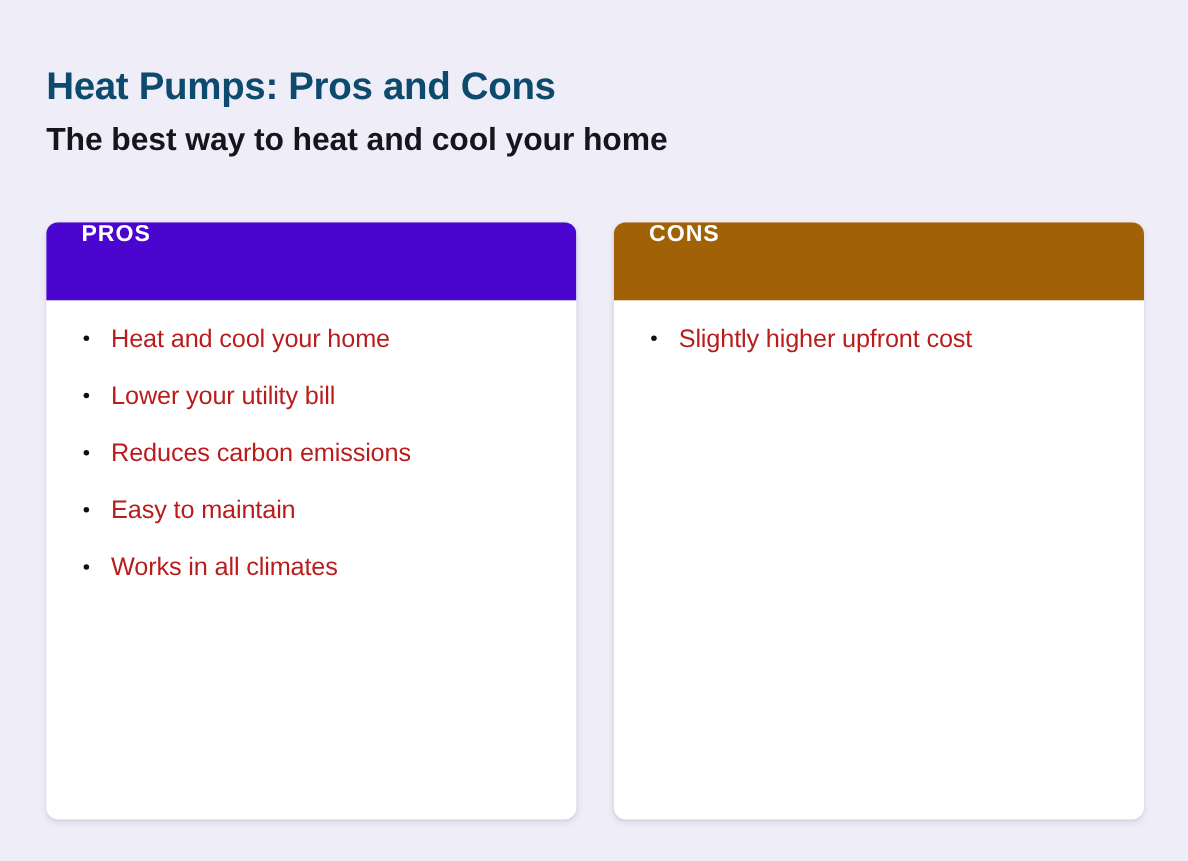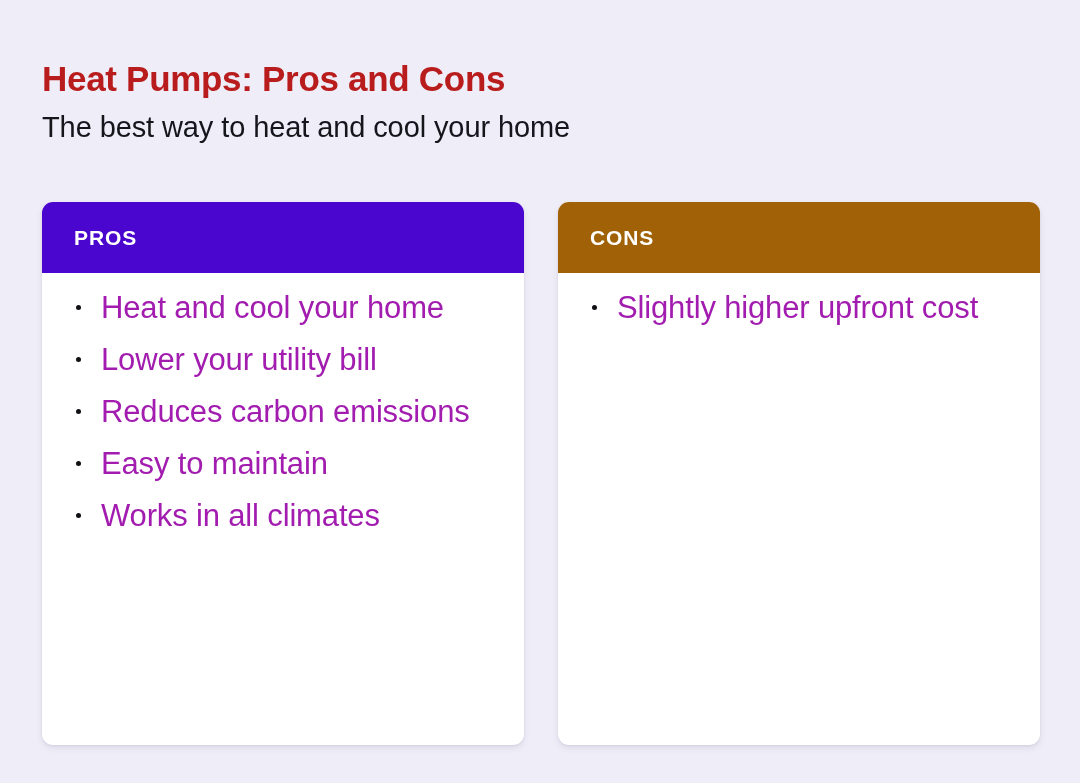--- a/index.html
+++ b/index.html
@@ -26,30 +26,30 @@
   .header-block {
     position: absolute;
     left: 42px;
     top: 58px;
     width: 1000px;
   }
 
   .page-title {
     font-size: 35px;
     font-weight: bold;
-    color: #b91c1c;
+    color: #0c4a6e;
     letter-spacing: -0.3px;
     line-height: 42px;
     margin: 0;
     white-space: nowrap;
   }
 
   .page-subtitle {
     font-size: 29px;
-    font-weight: normal;
+    font-weight: bold;
     color: #15151c;
     letter-spacing: -0.1px;
     line-height: 36px;
     margin: 9px 0 0 0;
     white-space: nowrap;
   }
 
   
   .cards {
     position: absolute;
@@ -72,21 +72,21 @@
     display: flex;
     flex-direction: column;
     overflow: hidden;
     box-sizing: border-box;
   }
 
   .card-header {
     height: 71px;
     min-height: 71px;
     display: flex;
-    align-items: center;
+    align-items: flex-start;
     padding-left: 32px;
     box-sizing: border-box;
   }
 
   .card-header-label {
     color: #ffffff;
     font-size: 21px;
     font-weight: bold;
     letter-spacing: 0.9px;
     line-height: 21px;
@@ -100,23 +100,23 @@
 
   .bullet-list {
     list-style: none;
     margin: 0;
     padding: 0;
   }
 
   .bullet-item {
     position: relative;
     padding-left: 33px;
-    font-size: 31px;
+    font-size: 23px;
     line-height: 33px;
-    color: #a21caf;
+    color: #b91c1c;
     letter-spacing: -0.15px;
     margin-bottom: 19px;
   }
 
   .bullet-item:last-child {
     margin-bottom: 0;
   }
 
   .bullet-item .dot {
     position: absolute;

